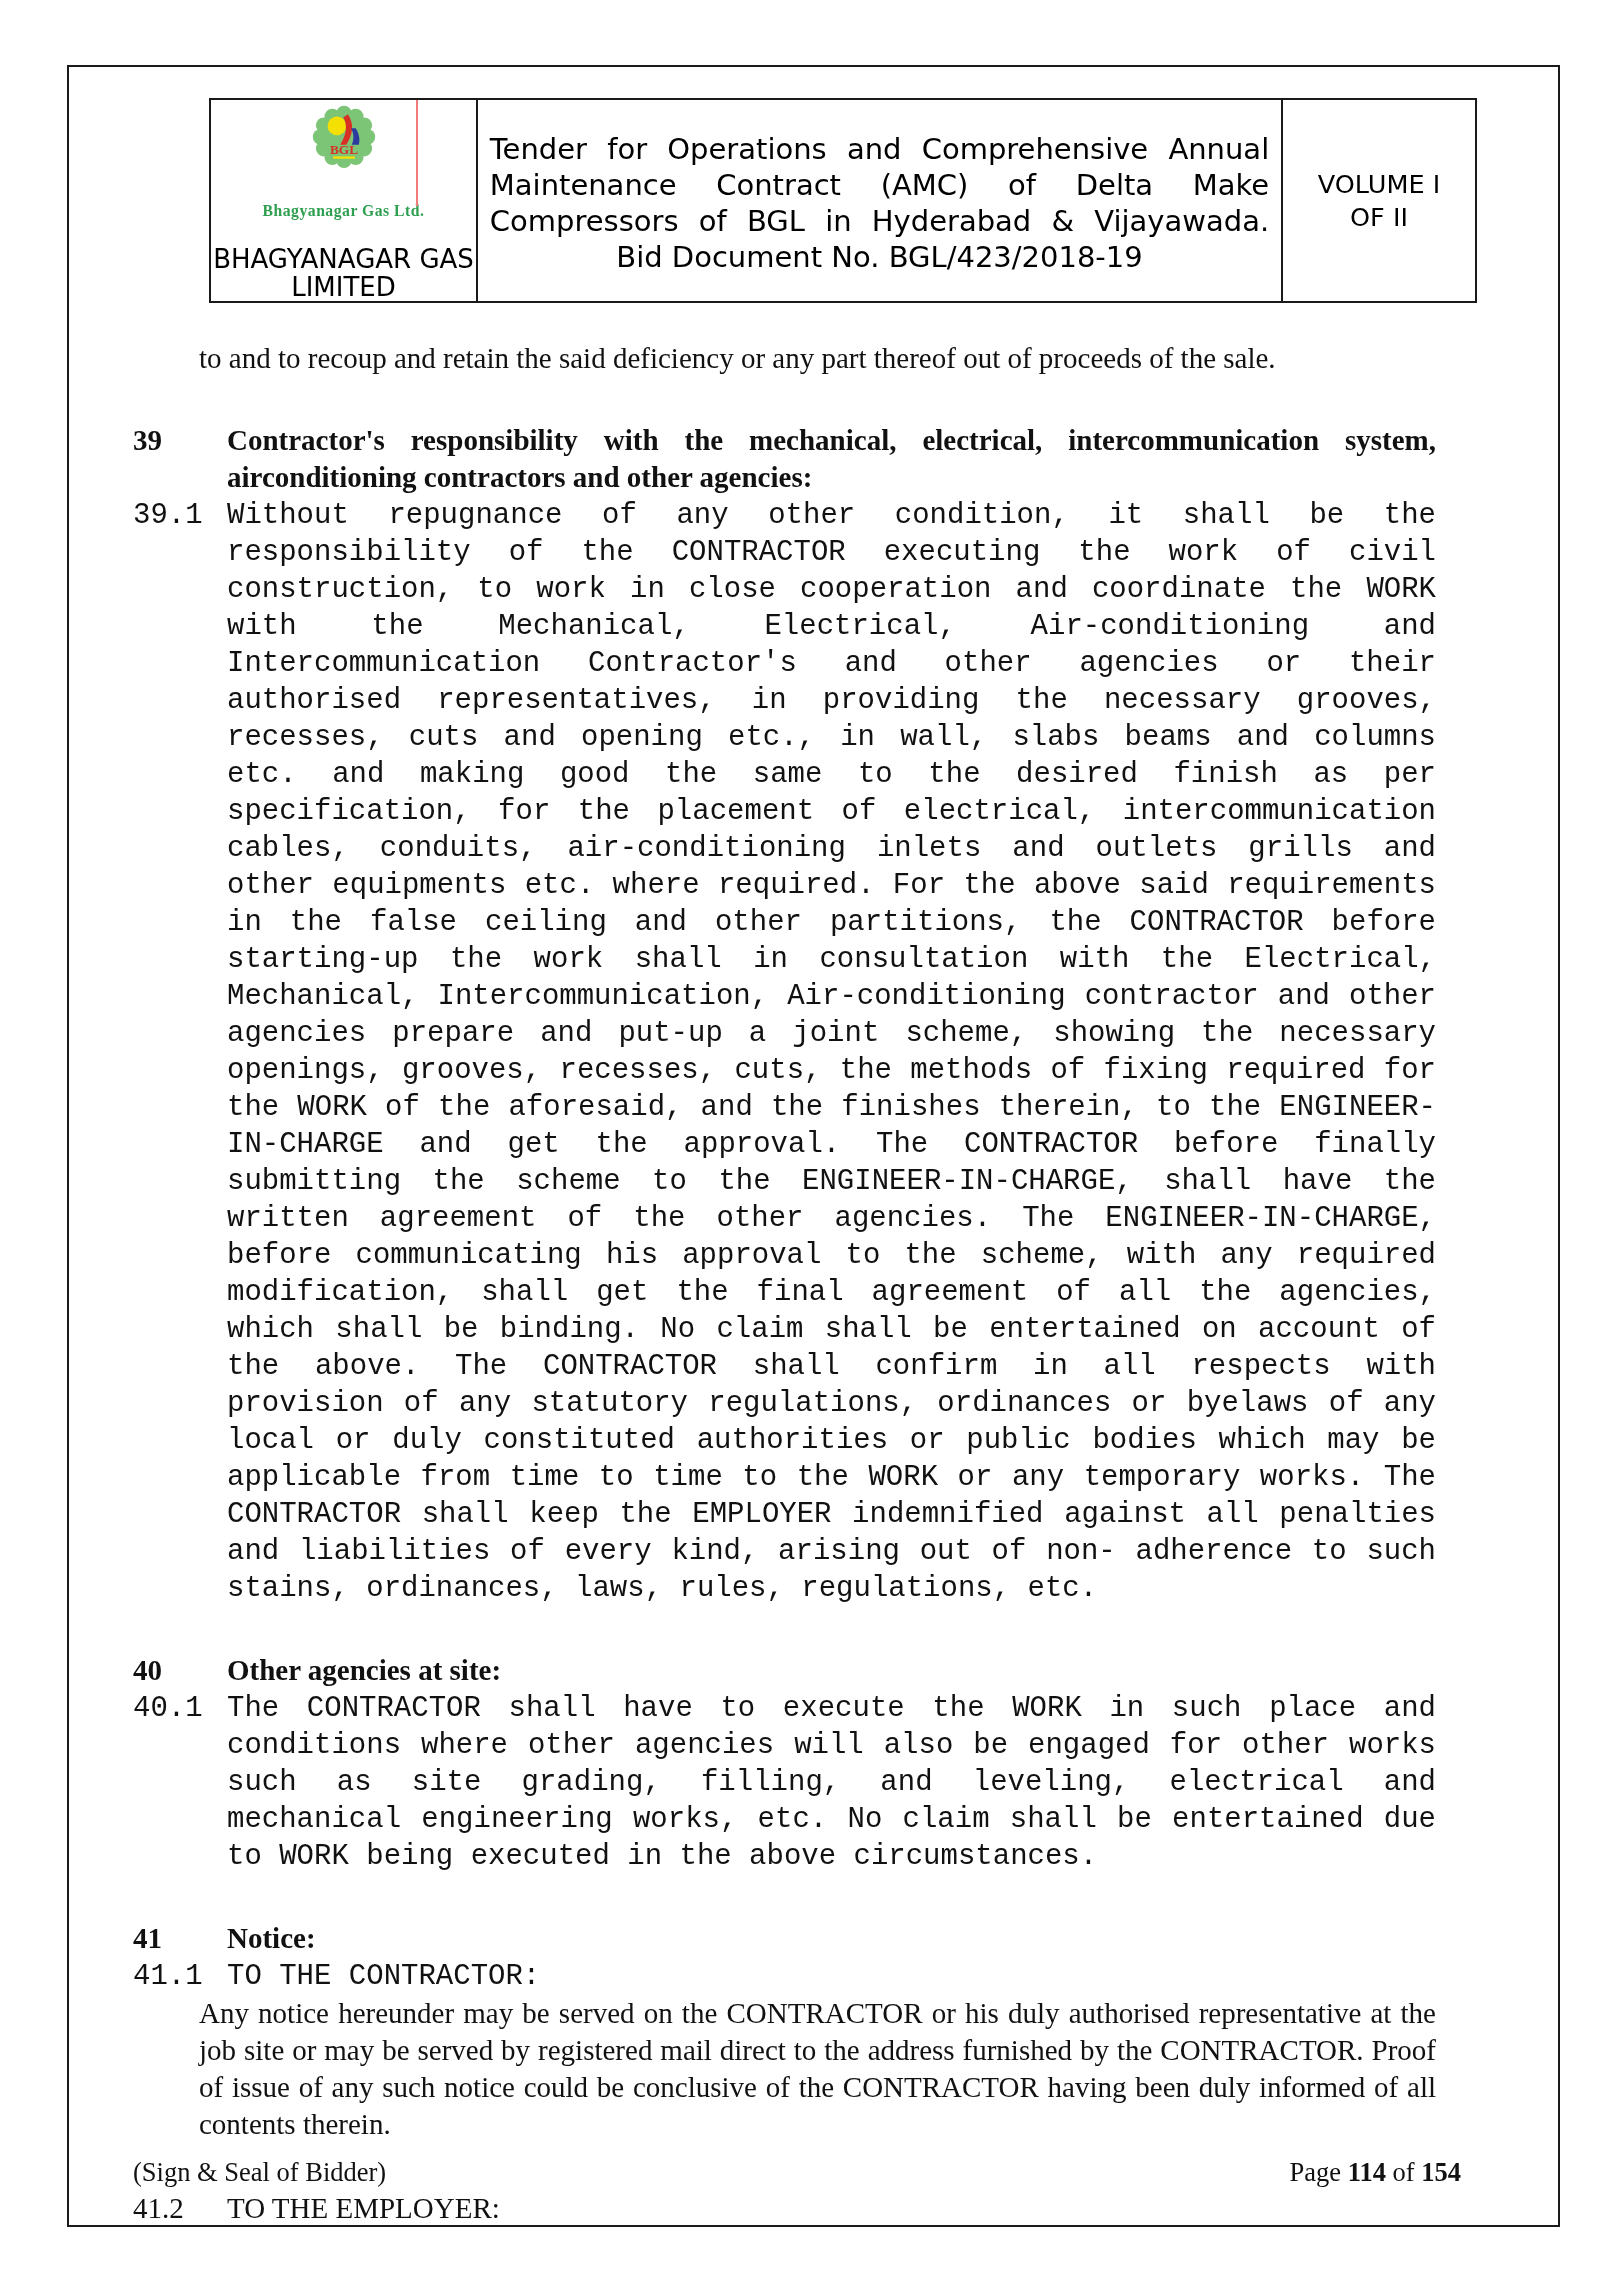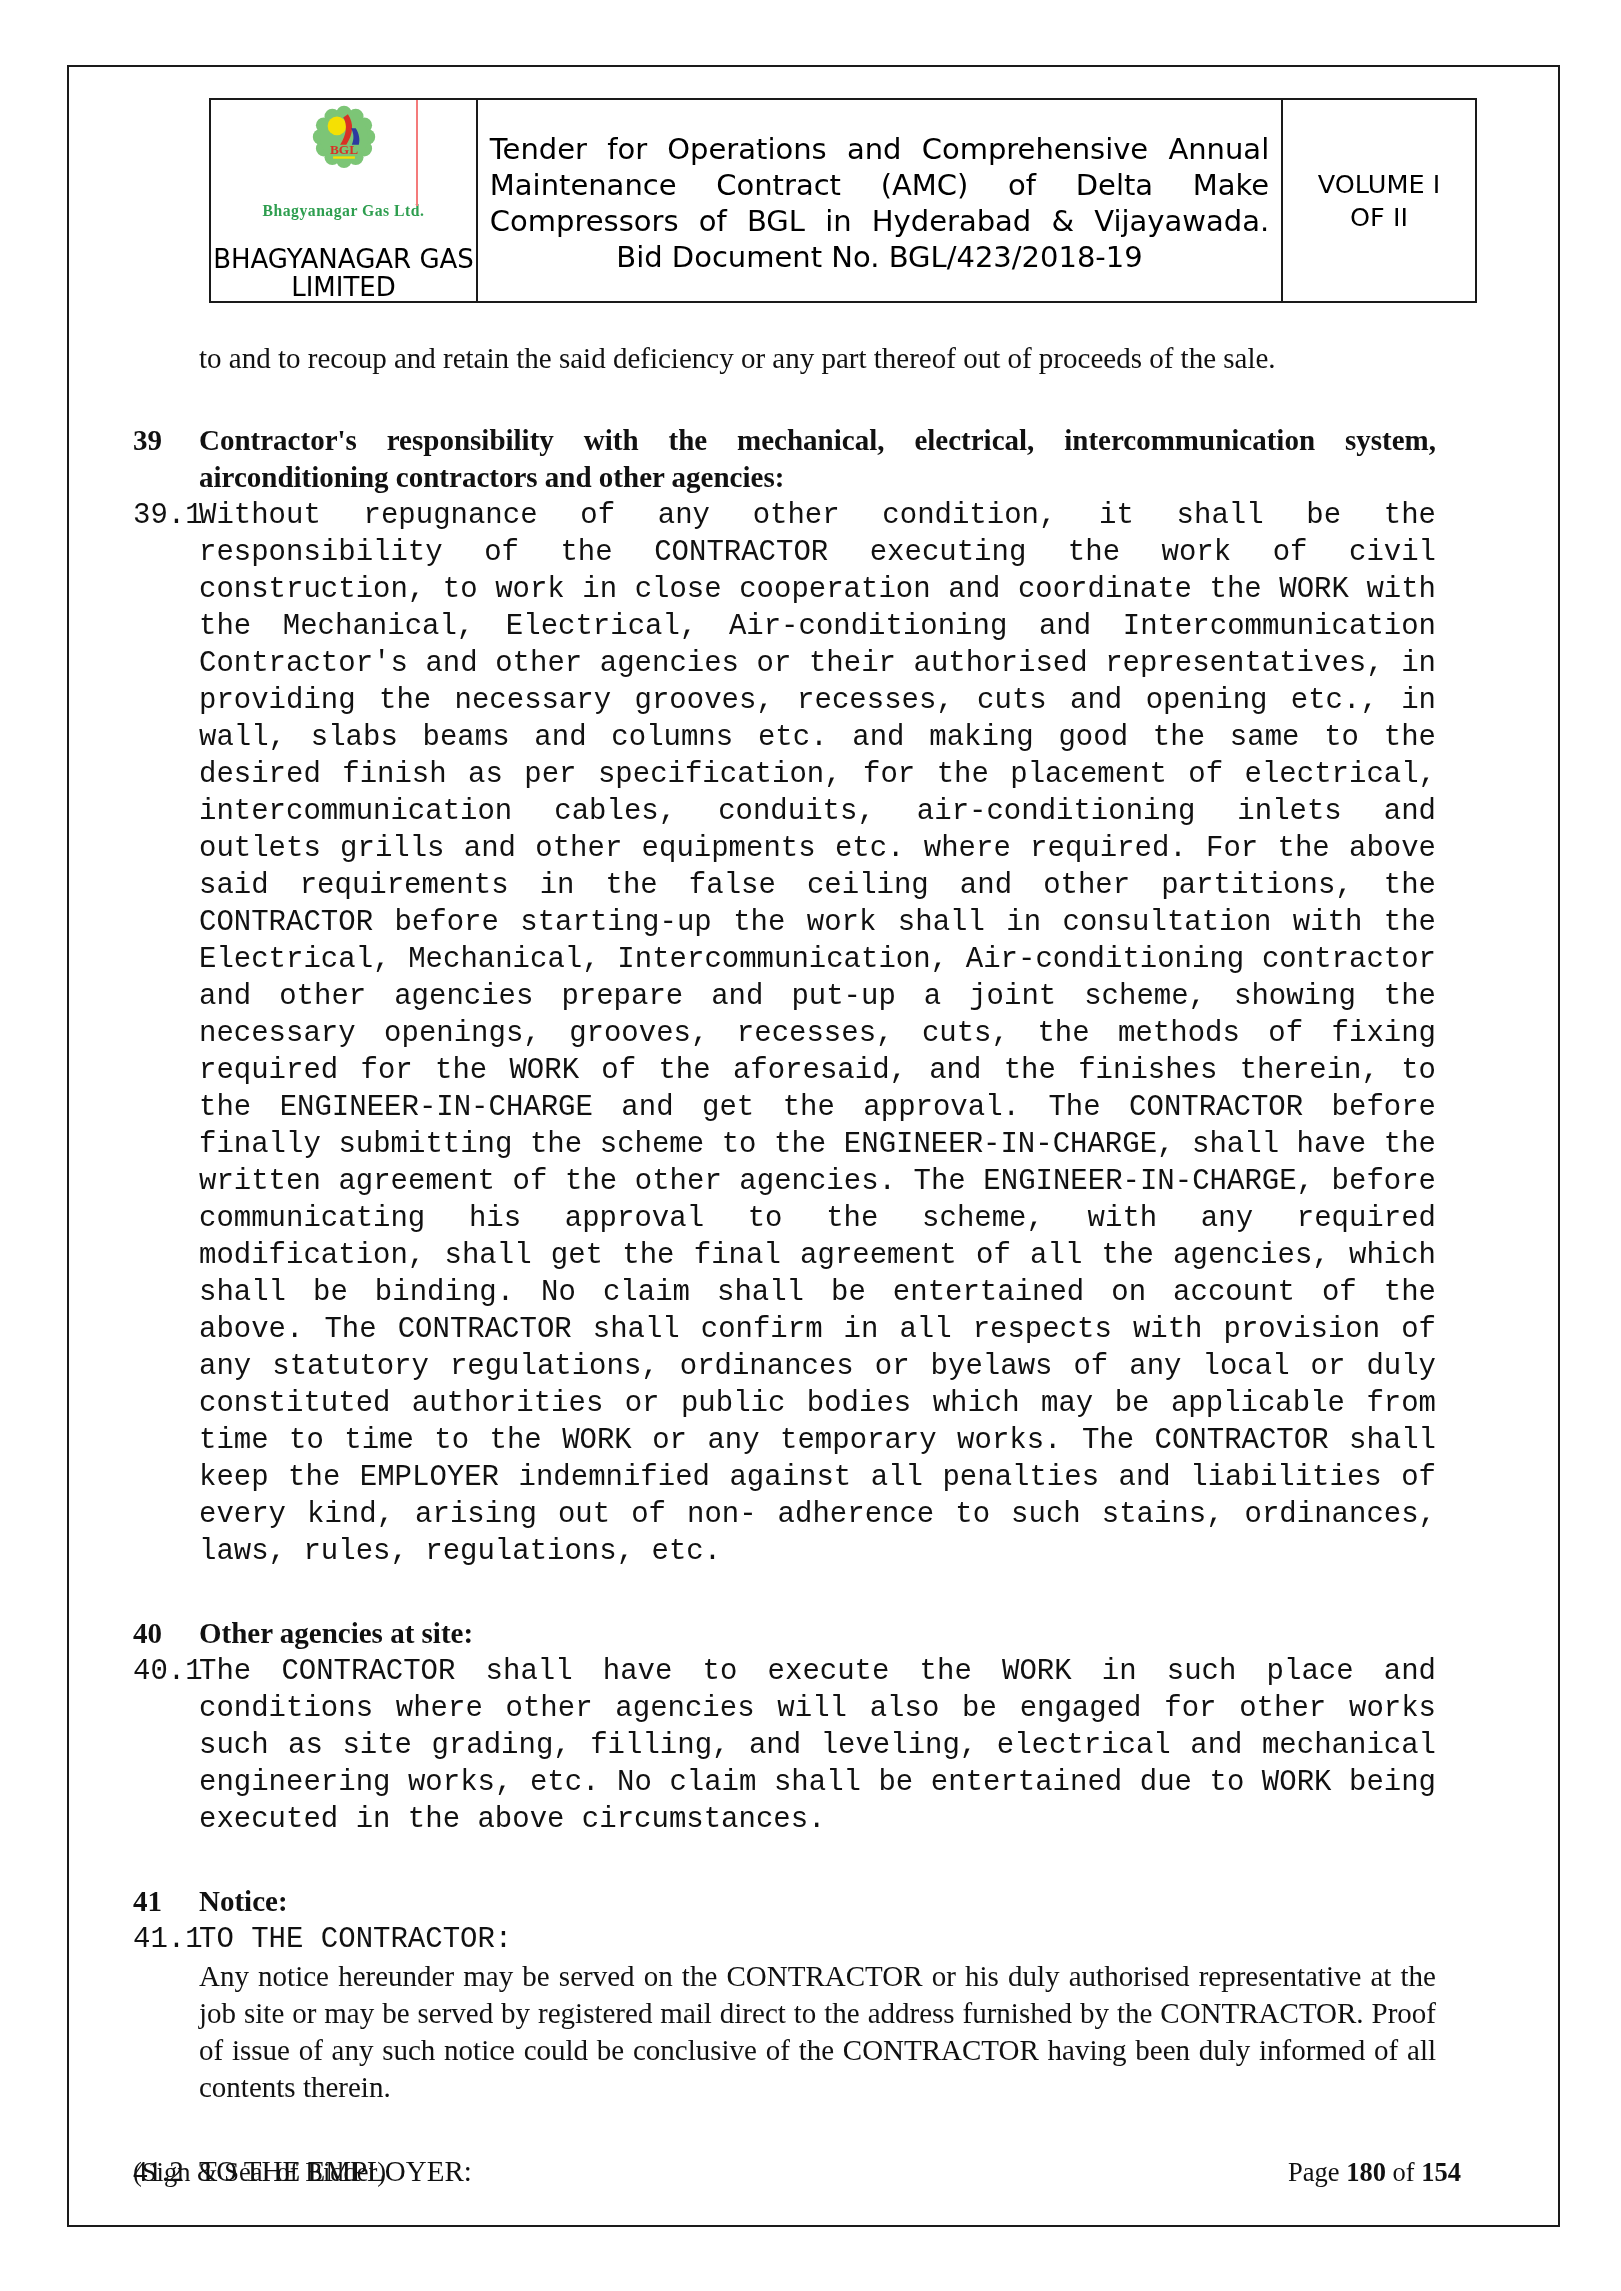--- a/index.html
+++ b/index.html
@@ -64,21 +64,21 @@
   }
 
   
   .doc-body {
     padding:0 122px 0 64px;
     font-size:29px; line-height:37px;
     text-align:justify;
   }
   .intro { margin-top:37px; margin-left:66px; }
   .sec { margin-top:45px; }
-  .row { display:flex; align-items:flex-start; }
+  .row { display:flex; align-items:flex-start;gap:28px; }
   .num { flex:none; width:66px; text-align:left; }
   .num.bold, .heading { font-weight:bold; }
   .txt { flex:1; min-width:0; }
   .item-row { margin-top:1px;font-family:Liberation Mono, monospace; }
   .sub-para { margin-left:66px; }
   .item-gap { margin-top:47px; }
 
   
   .footer {
     position:absolute; left:0; right:0; bottom:37px;
@@ -188,20 +188,20 @@
         <div class="txt">TO THE EMPLOYER:</div>
       </div>
     </div>
 
   </div>
 
   <div class="footer">
     <span>(Sign &amp; Seal of Bidder)</span>
     <span>
       <span>Page</span>
-      <b>180</b>
+      <b>114</b>
       <span>of</span>
       <b>154</b>
     </span>
   </div>
 
 </div>
 
 
 </body></html>

